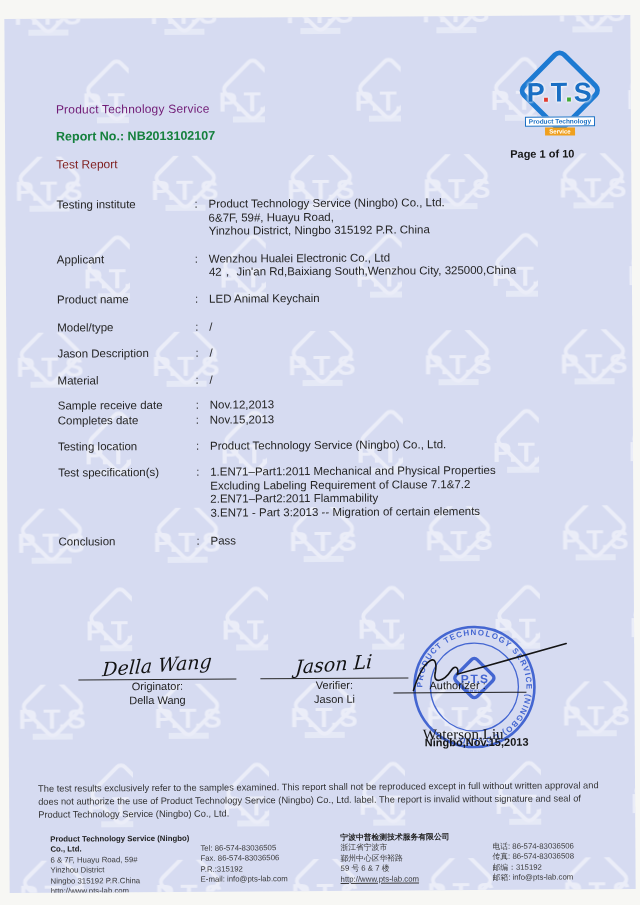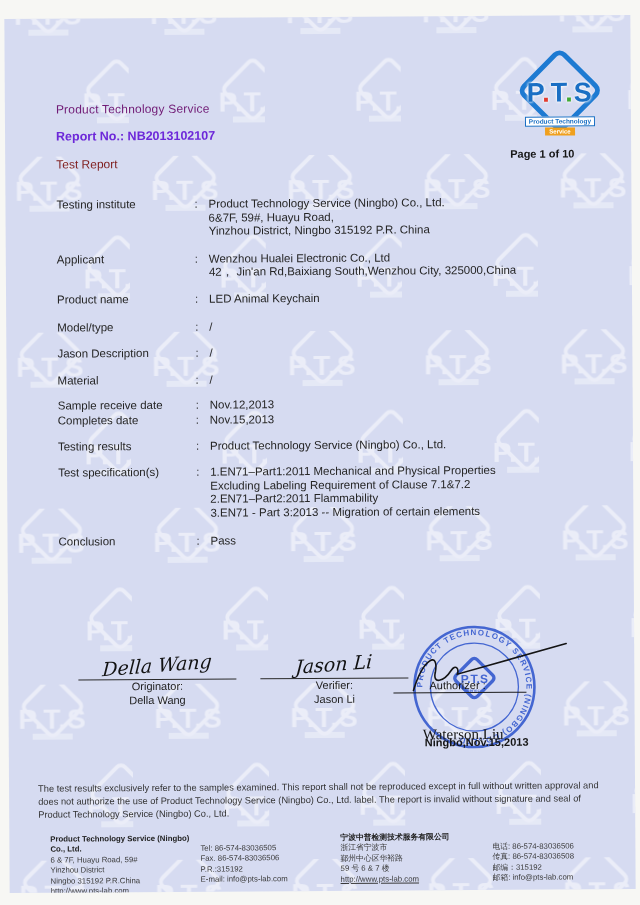--- a/index.html
+++ b/index.html
@@ -6,21 +6,21 @@
   html,body { width:640px; height:905px; }
   body { background:#f7f7f4; font-family:"Liberation Sans", sans-serif; color:#2b2b2b;
          position:relative; overflow:hidden; }
   .page { position:absolute; left:7px; top:17px; width:626px; height:874px;
           background:#d6dbf1; transform:rotate(-0.35deg); overflow:hidden; }
   .wm { position:absolute; left:0; top:0; }
   .abs { position:absolute; }
 
   
   .service-line { left:51px; top:84px; font-size:12px; color:#701a75; letter-spacing:.2px; }
-  .report-no   { left:51px; top:111px; font-size:12.5px; font-weight:bold; color:#6d28d9; }
+  .report-no   { left:51px; top:111px; font-size:12.5px; font-weight:bold; color:#15803d; }
   .doc-title   { left:51px; top:139px; font-size:12px; color:#7f1d1d; }
 
   
   .logo { left:491px; top:38px; width:128px; height:110px; }
   .logo .diamond { position:absolute; left:33px; top:6px; width:62px; height:62px;
                    border:5px solid #1d7ad2; border-radius:9px; transform:rotate(45deg); }
   .logo .logo-text { position:absolute; left:0; top:24px; width:128px; text-align:center;
                      font-size:27px; font-weight:bold; color:#1a6fc4; letter-spacing:1px;
                      text-shadow:0 0 3px #ffffff,0 0 3px #ffffff; }
   .logo .dot-red { color:#e23b2e; } .logo .dot-green { color:#3faa35; }
@@ -145,21 +145,21 @@
       <div class="lab">Sample receive date</div>
       <div class="col">:</div>
       <div class="val">Nov.12,2013</div>
     </div>
     <div class="row m12">
       <div class="lab">Completes  date</div>
       <div class="col">:</div>
       <div class="val">Nov.15,2013</div>
     </div>
     <div class="row">
-      <div class="lab">Testing results</div>
+      <div class="lab">Testing location</div>
       <div class="col">:</div>
       <div class="val">Product Technology Service (Ningbo) Co., Ltd.</div>
     </div>
     <div class="row m14">
       <div class="lab">Test specification(s)</div>
       <div class="col">:</div>
       <div class="val">
         <div>1.EN71–Part1:2011 Mechanical and Physical Properties</div>
         <div>Excluding Labeling Requirement of Clause 7.1&amp;7.2</div>
         <div>2.EN71–Part2:2011 Flammability</div>

